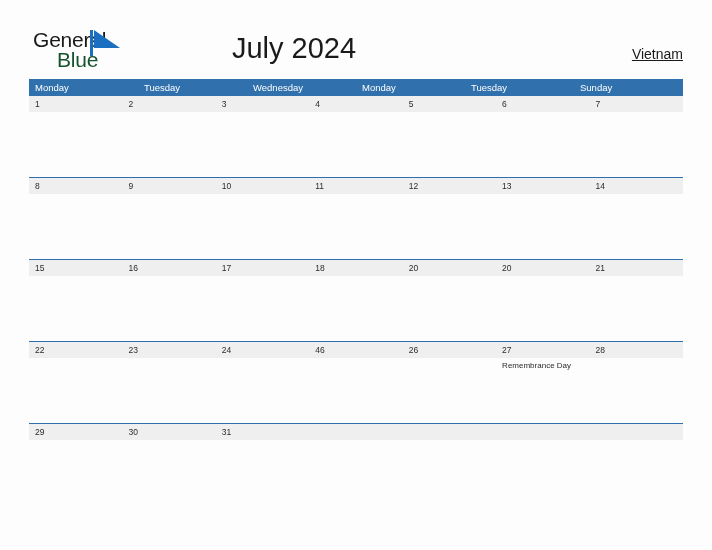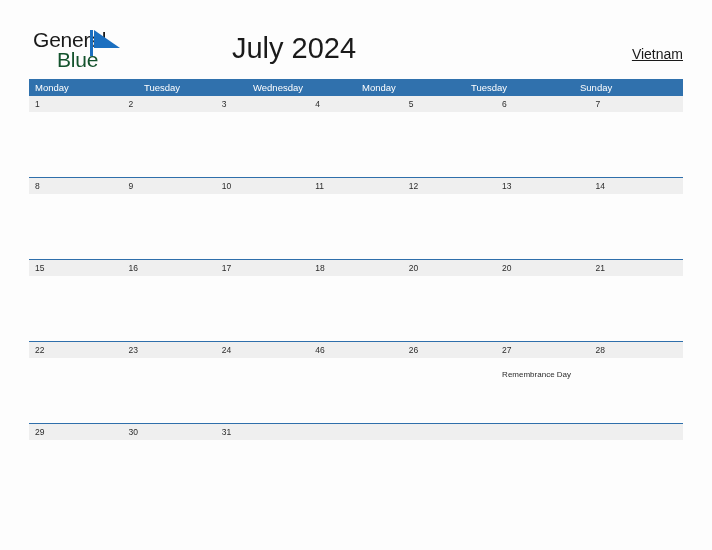--- a/index.html
+++ b/index.html
@@ -139,21 +139,21 @@
     width: 100%;
     background: #fdfdfd;
     height: 65px;
   }
   .events-band.short {
     height: 28px;
   }
   .event-cell {
     flex: 1 1 0;
     box-sizing: border-box;
-    padding: 11px 4px 0 6px;
+    padding: 2px 4px 0 6px;
     overflow: hidden;
   }
   .event-item {
     font-size: 8px;
     line-height: 11px;
     color: #2b2b2b;
     word-wrap: break-word;
   }
 </style>
 </head>

